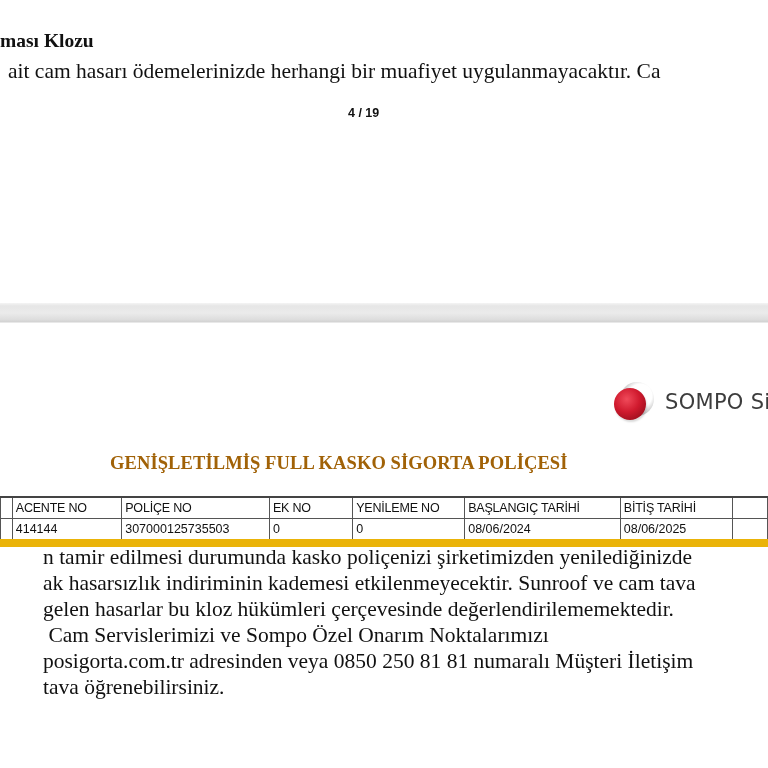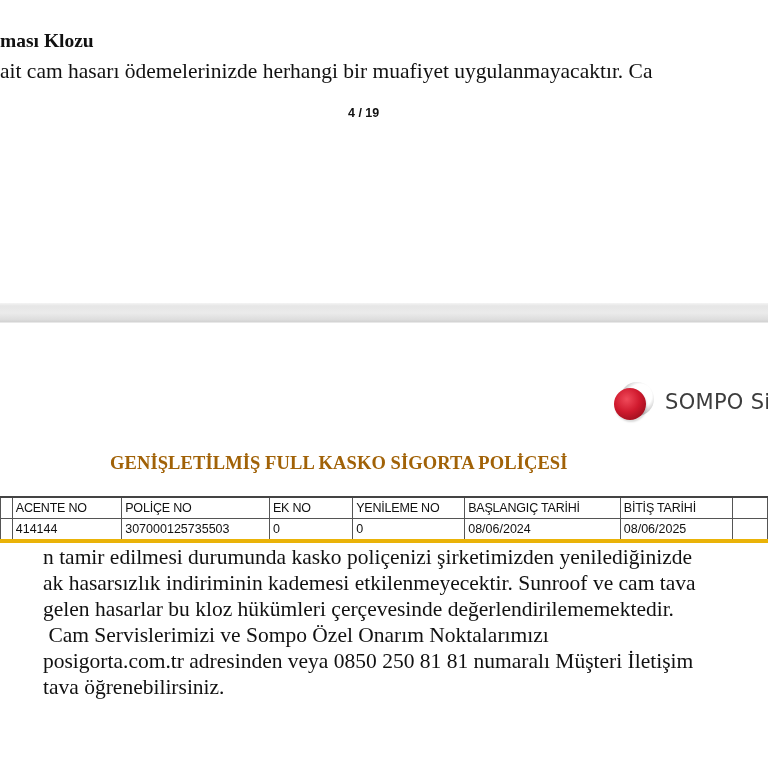--- a/index.html
+++ b/index.html
@@ -36,20 +36,21 @@
       white-space: nowrap;
       color: #111;
     }
     .clause-line {
       position: absolute;
       left: 0; top: 59px;
       font-family: "Liberation Serif", serif;
       font-size: 21.5px;
       white-space: nowrap;
       color: #111;
+      padding-left: 8px;
     }
     .page-number {
       position: absolute;
       left: 348px; top: 106px;
       font-family: Liberation Sans, sans-serif;
       font-weight: bold;
       font-size: 12.5px;
       white-space: nowrap;
       color: #111;
     }
@@ -126,21 +127,21 @@
       height: 20px;
       padding: 0 0 0 3px;
       text-align: left;
       white-space: nowrap;
       overflow: hidden;
       font-weight: normal;
       vertical-align: middle;
     }
     .policy-table th { font-weight: normal; letter-spacing: -0.2px; margin-top: 39px; }
     .policy-table tr.head-row th { border-top: 2px solid #444; }
-    .policy-table tr.data-row td { border-bottom: 4px solid #eab308; margin-top: 20px; }
+    .policy-table tr.data-row td { border-bottom: 8px solid #eab308; margin-top: 20px; }
     
     .body-text {
       position: absolute;
       left: 0; top: 221px;
       font-family: "Liberation Serif", serif;
       font-size: 21.5px;
       line-height: 26px;
       color: #111;
       padding-left: 43px;
     }

